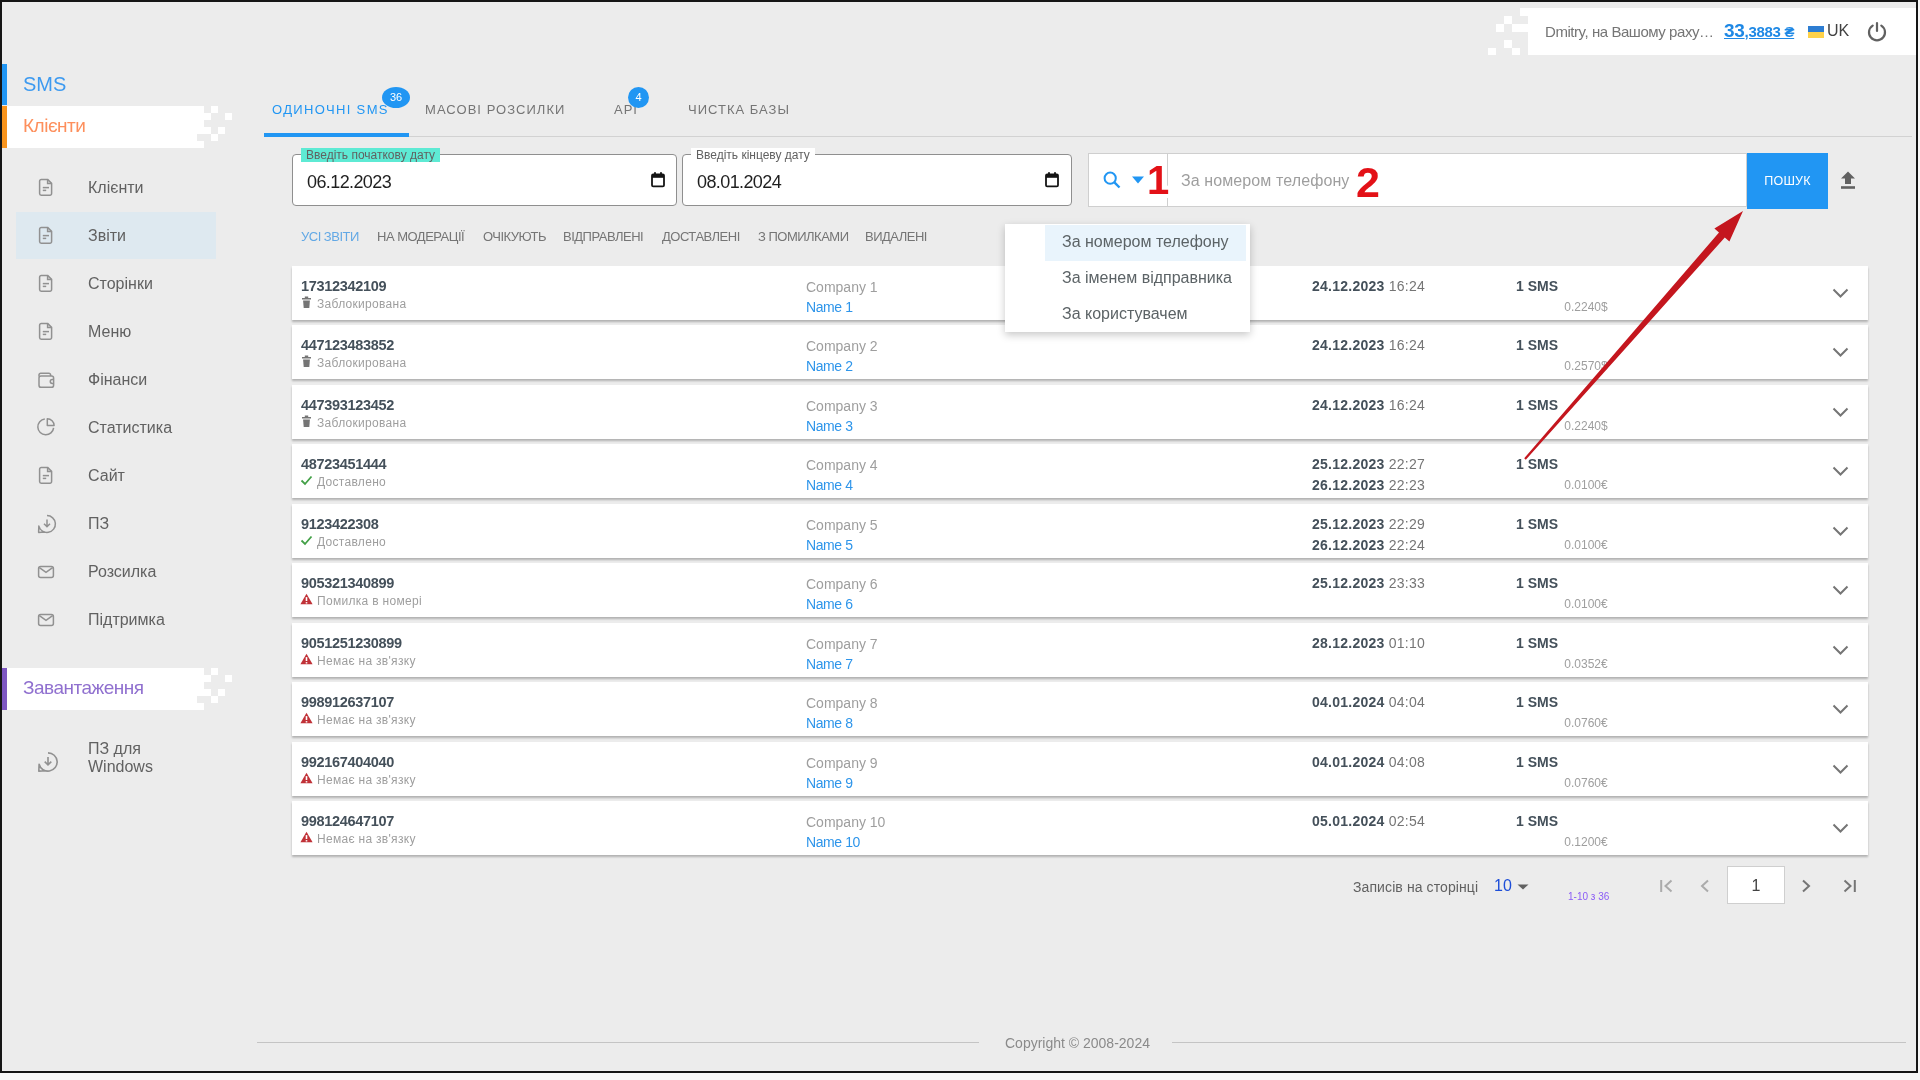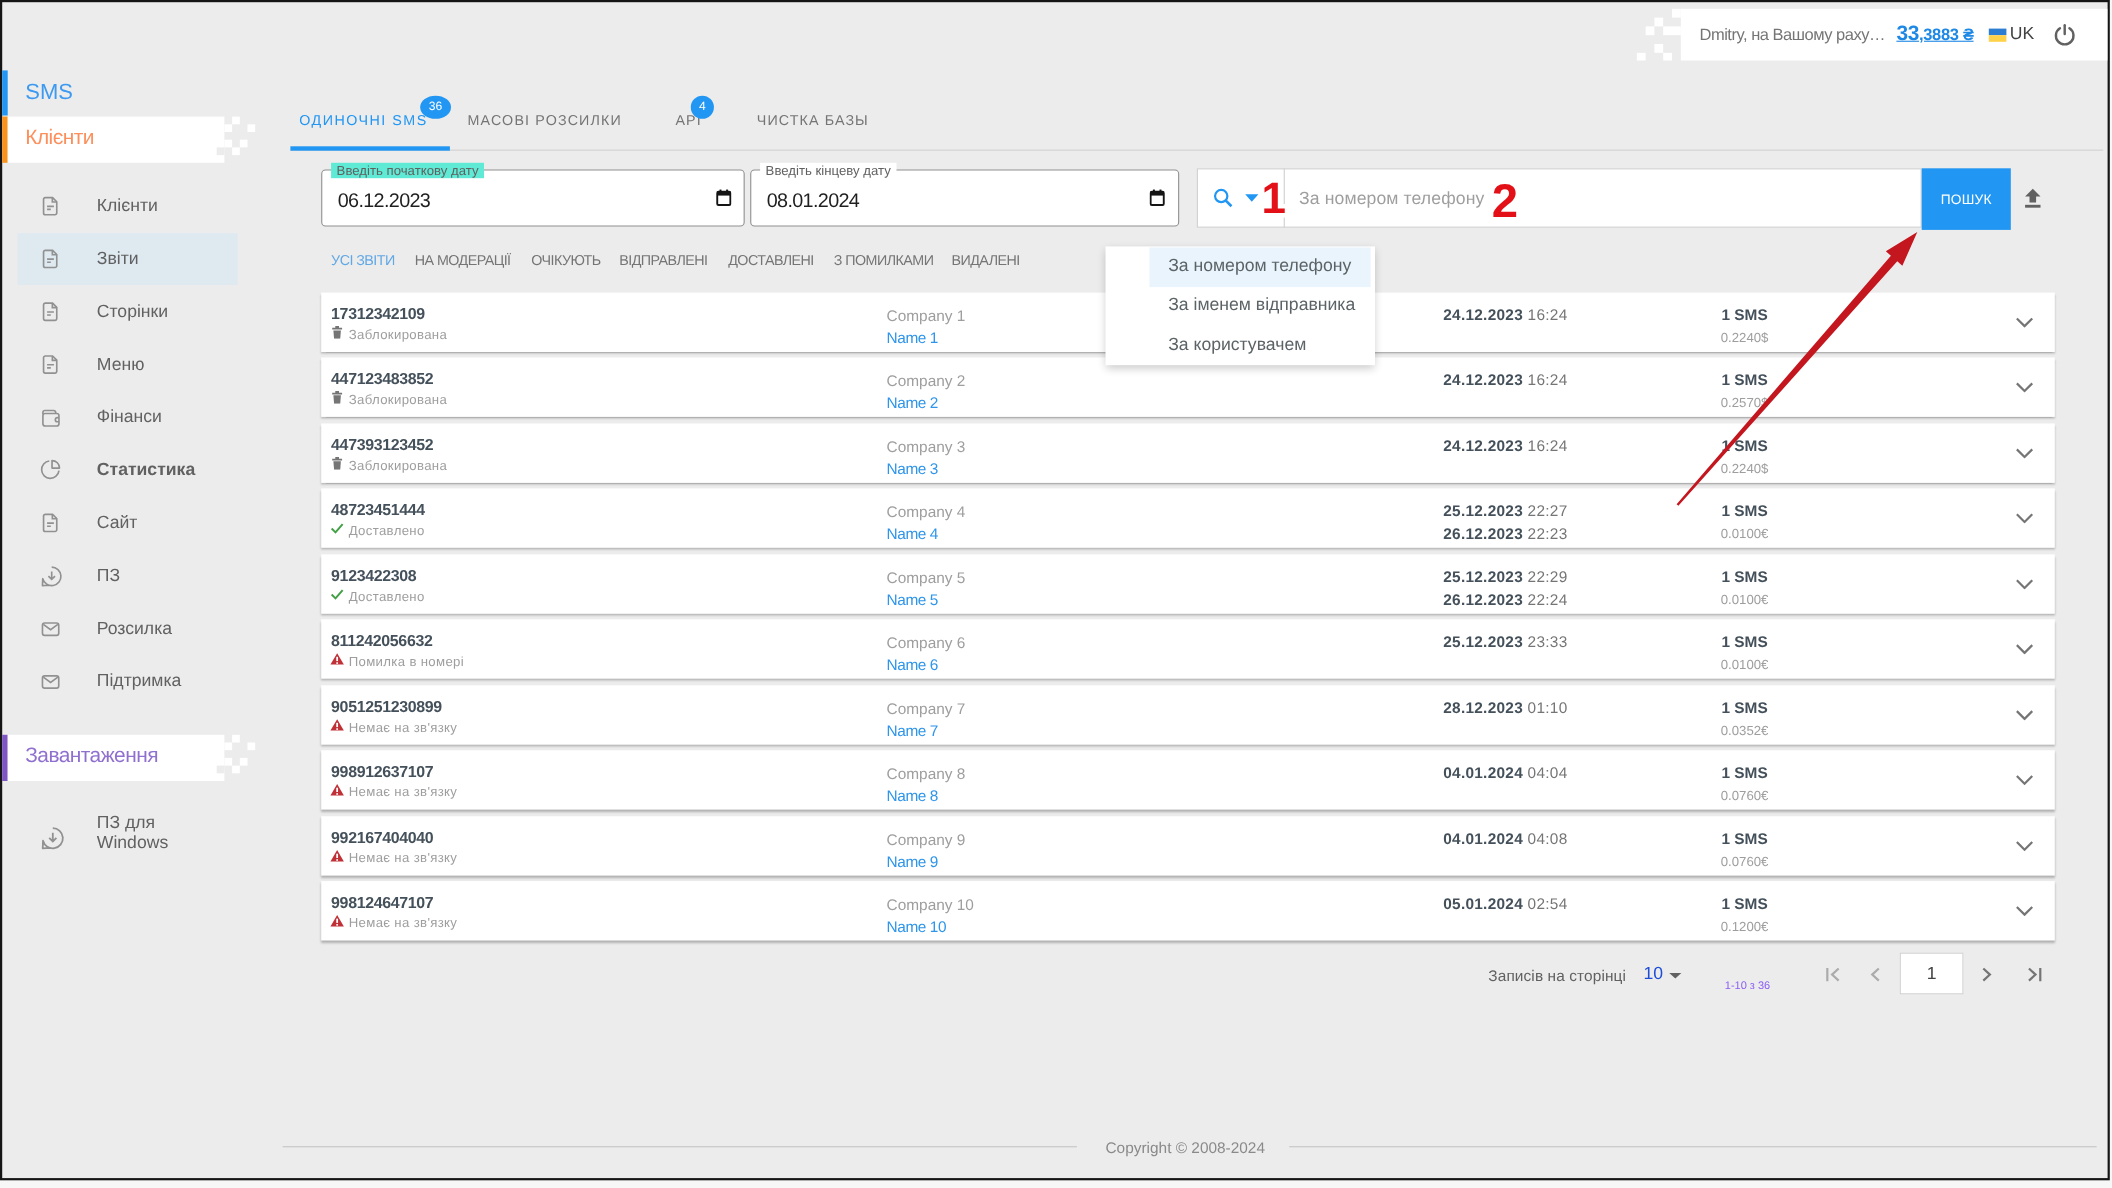--- a/index.html
+++ b/index.html
@@ -13,21 +13,21 @@
   .icon { position:absolute; }
   .mi-text { position:absolute; left:88px; font-size:16px; color:#616161; }
   .row { position:absolute; left:292px; width:1576px; height:54px; background:#fff; box-shadow:0 2px 2px rgba(0,0,0,0.25); }
   .phone { position:absolute; left:9px; top:12px; font-size:14.5px; font-weight:bold; color:#44505a; letter-spacing:-0.32px; }
   .status { position:absolute; left:25px; top:31px; font-size:12px; letter-spacing:0.3px; color:#9e9e9e; }
   .comp { position:absolute; left:514px; top:13px; font-size:14px; color:#9e9e9e; }
   .cname { position:absolute; left:514px; top:33px; font-size:14px; letter-spacing:-0.4px; color:#2e95ea; }
   .dt1 { position:absolute; left:1020px; top:12px; font-size:14px; letter-spacing:0.25px; color:#757575; white-space:nowrap; }
   .dt2 { position:absolute; left:1020px; top:33px; font-size:14px; letter-spacing:0.25px; color:#757575; white-space:nowrap; }
   .dt1 b, .dt2 b { color:#44505a; }
-  .sms { position:absolute; left:1224px; width:140px; top:12px; font-size:14px; font-weight:bold; color:#44505a; text-align:center; }
+  .sms { position:absolute; left:1224px; width:140px; top:12px; font-size:14px; font-weight:bold; color:#44505a; }
   .price { position:absolute; left:1224px; width:140px; top:34px; font-size:12px; color:#9e9e9e; text-align:center; }
   .chev { position:absolute; left:1540px; top:22px; }
   .ftab { position:absolute; top:229px; font-size:13px; color:#757575; letter-spacing:-0.5px; white-space:nowrap; }
 </style>
 </head>
 <body>
 <div id="win">
 <div id="page">
 
   <div class="abs" style="left:1528px; top:8px; width:388px; height:47px; background:#fff;"></div>
@@ -101,21 +101,21 @@
         <path d="M4 7.5 V5.9 a1.7 1.7 0 0 1 1.7 -1.7 h8.2 a1.7 1.7 0 0 1 1.7 1.7 v1.2" fill="none" stroke="#919191" stroke-width="1.5"></path>
         <rect x="4" y="6.9" width="14.6" height="11.4" rx="2.1" fill="none" stroke="#919191" stroke-width="1.5"></rect>
         <path d="M18.6 10.6 h-1.4 a1.9 1.9 0 0 0 0 3.8 h1.4" fill="none" stroke="#919191" stroke-width="1.5"></path>
       </svg>
   <div class="mi-text" style="top:371px;text-align:center;">Фінанси</div>
 
   <svg class="icon" style="left:35px; top:416px;" width="22" height="22" viewBox="0 0 22 22">
         <path d="M9.8 3.1 A 7.9 7.9 0 1 0 18.6 11.8" fill="none" stroke="#919191" stroke-width="1.5"></path>
         <path d="M12.3 9.5 V2.7 A 6.8 6.8 0 0 1 19.1 9.5 Z" fill="none" stroke="#919191" stroke-width="1.5" stroke-linejoin="round"></path>
       </svg>
-  <div class="mi-text" style="top:419px;font-weight:bold;">Статистика</div>
+  <div class="mi-text" style="top:419px;">Статистика</div>
 
   <svg class="icon" style="left:36px; top:465px;" width="20" height="20" viewBox="0 0 20 20">
         <path d="M5.2 2.6 h6.6 l3.8 3.8 v10.2 a1.6 1.6 0 0 1 -1.6 1.6 h-8.8 a1.6 1.6 0 0 1 -1.6 -1.6 v-12.4 a1.6 1.6 0 0 1 1.6 -1.6 z" fill="none" stroke="#919191" stroke-width="1.5"></path>
         <path d="M11.6 2.8 v3.8 h3.8" fill="none" stroke="#919191" stroke-width="1.5"></path>
         <line x1="6.8" y1="10.6" x2="13" y2="10.6" stroke="#919191" stroke-width="1.5"></line>
         <line x1="6.8" y1="13.4" x2="10.2" y2="13.4" stroke="#919191" stroke-width="1.5"></line>
       </svg>
   <div class="mi-text" style="top:467px;">Сайт</div>
 
   <svg class="icon" style="left:36px; top:513px;" width="22" height="22" viewBox="0 0 22 22">
@@ -280,21 +280,21 @@
     <div class="cname">Name 5</div>
     <div class="dt1"><b>25.12.2023</b> 22:29</div>
     <div class="dt2"><b>26.12.2023</b> 22:24</div>
     <div class="sms">1 SMS</div>
     <div class="price">0.0100€</div>
     <svg class="chev" width="17" height="10" viewBox="0 0 17 10">
           <path d="M1.5 1.5 L8.5 8.5 L15.5 1.5" fill="none" stroke="#757575" stroke-width="2"></path>
         </svg>
   </div>
   <div class="row" style="top:563px;">
-    <div class="phone">811242056632</div>
+    <div class="phone">905321340899</div>
     <svg class="abs" style="left:8px;top:30px;" width="13" height="12" viewBox="0 0 13 12">
           <path d="M6.5 0.8 L12.6 11.2 H0.4 Z" fill="#c03137"></path>
           <rect x="5.7" y="4.1" width="1.6" height="3.9" fill="#fff"></rect>
           <rect x="5.7" y="9.1" width="1.6" height="1.4" fill="#fff"></rect>
         </svg>
     <div class="status">Помилка в номері</div>
     <div class="comp">Company 6</div>
     <div class="cname">Name 6</div>
     <div class="dt1"><b>25.12.2023</b> 23:33</div>
     <div class="sms">1 SMS</div>

